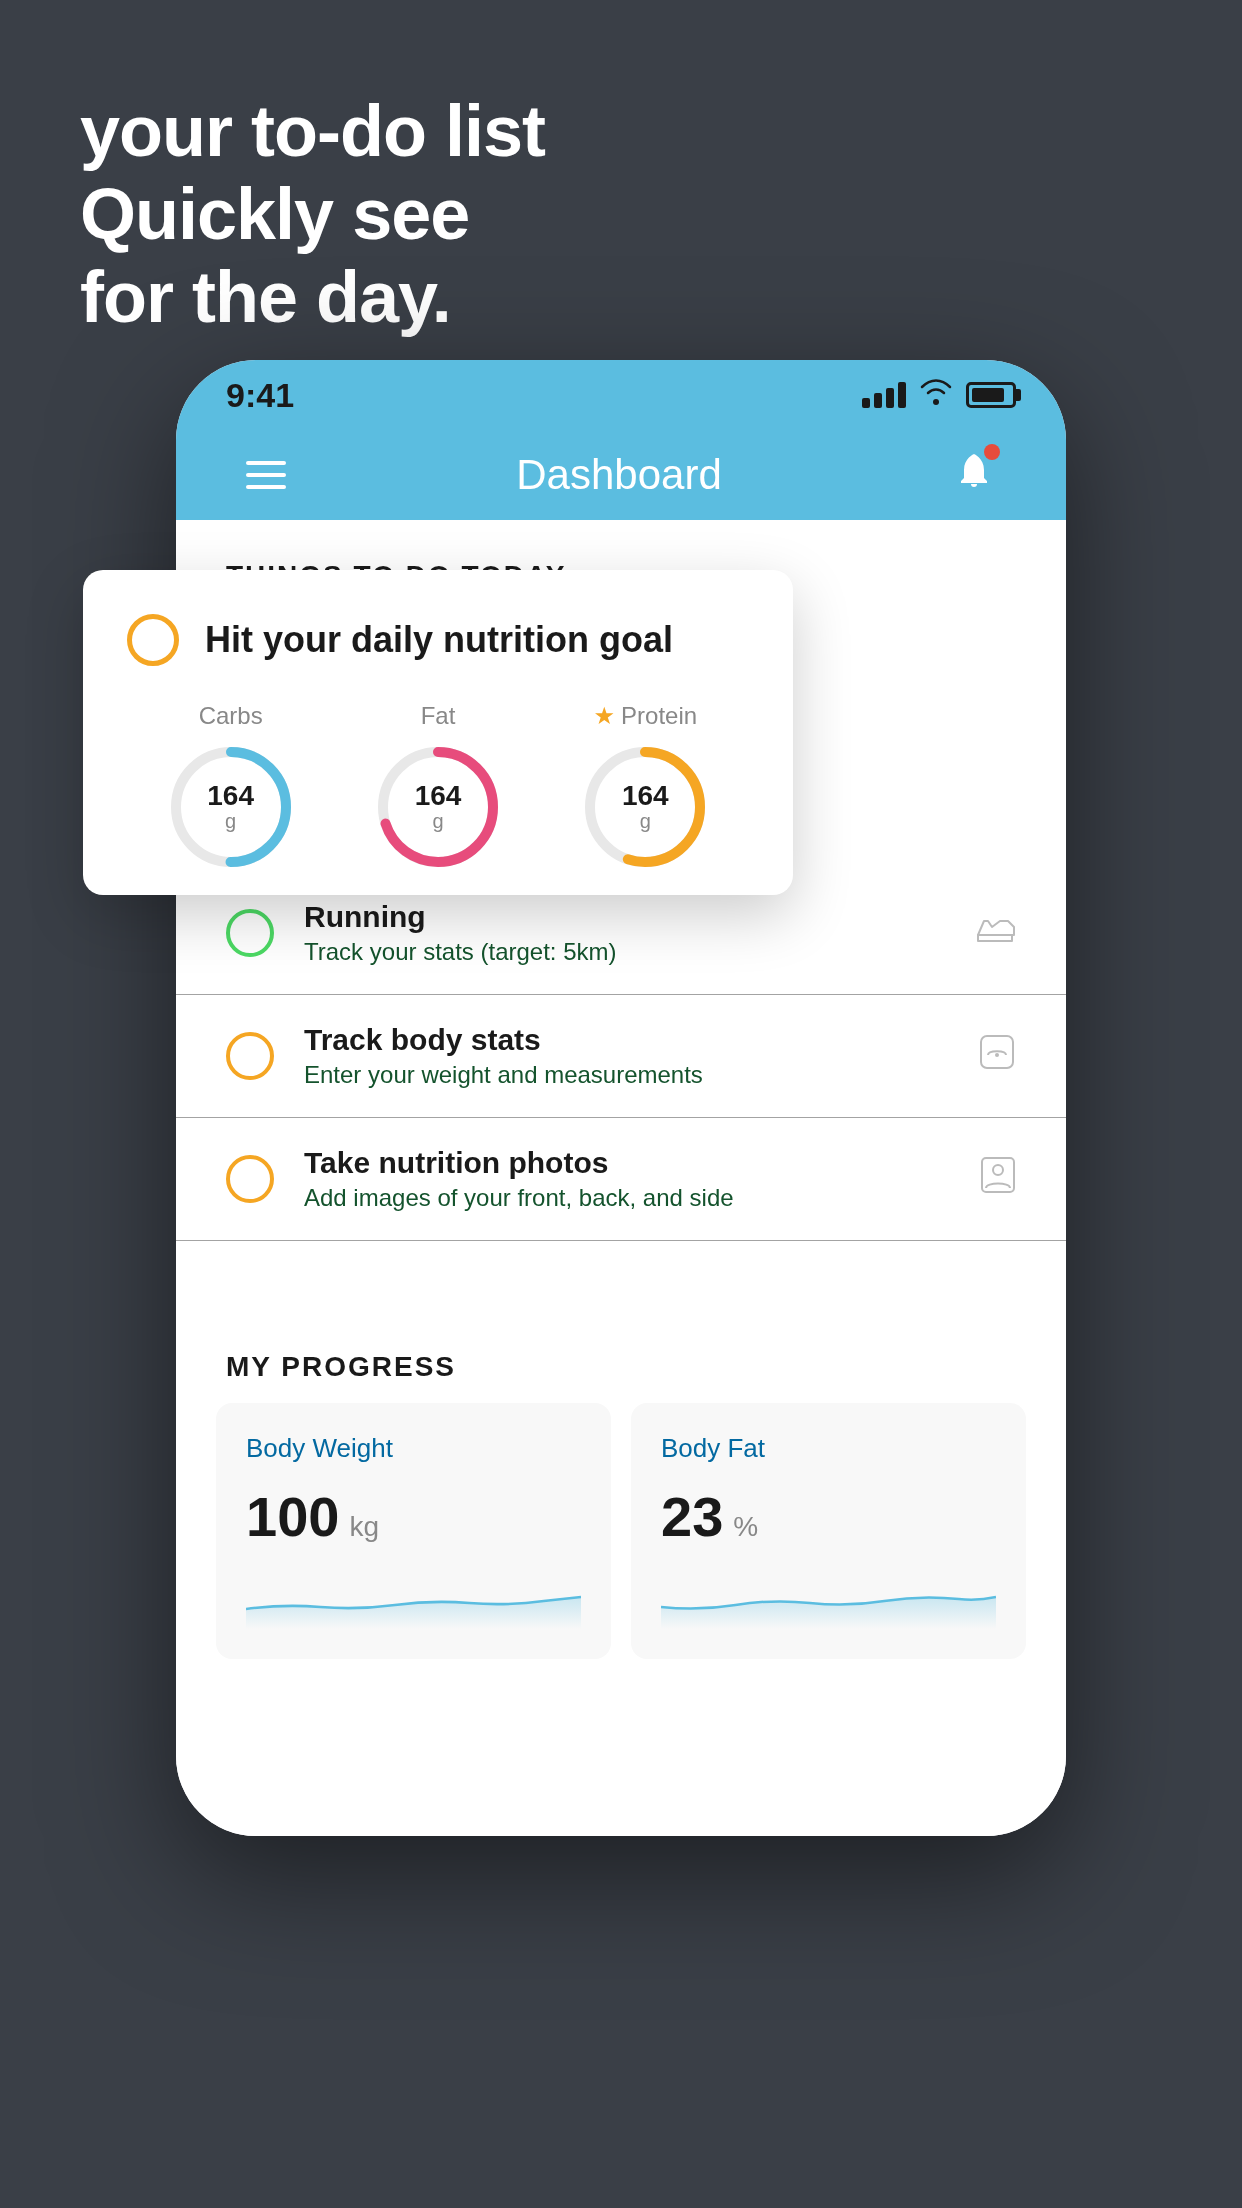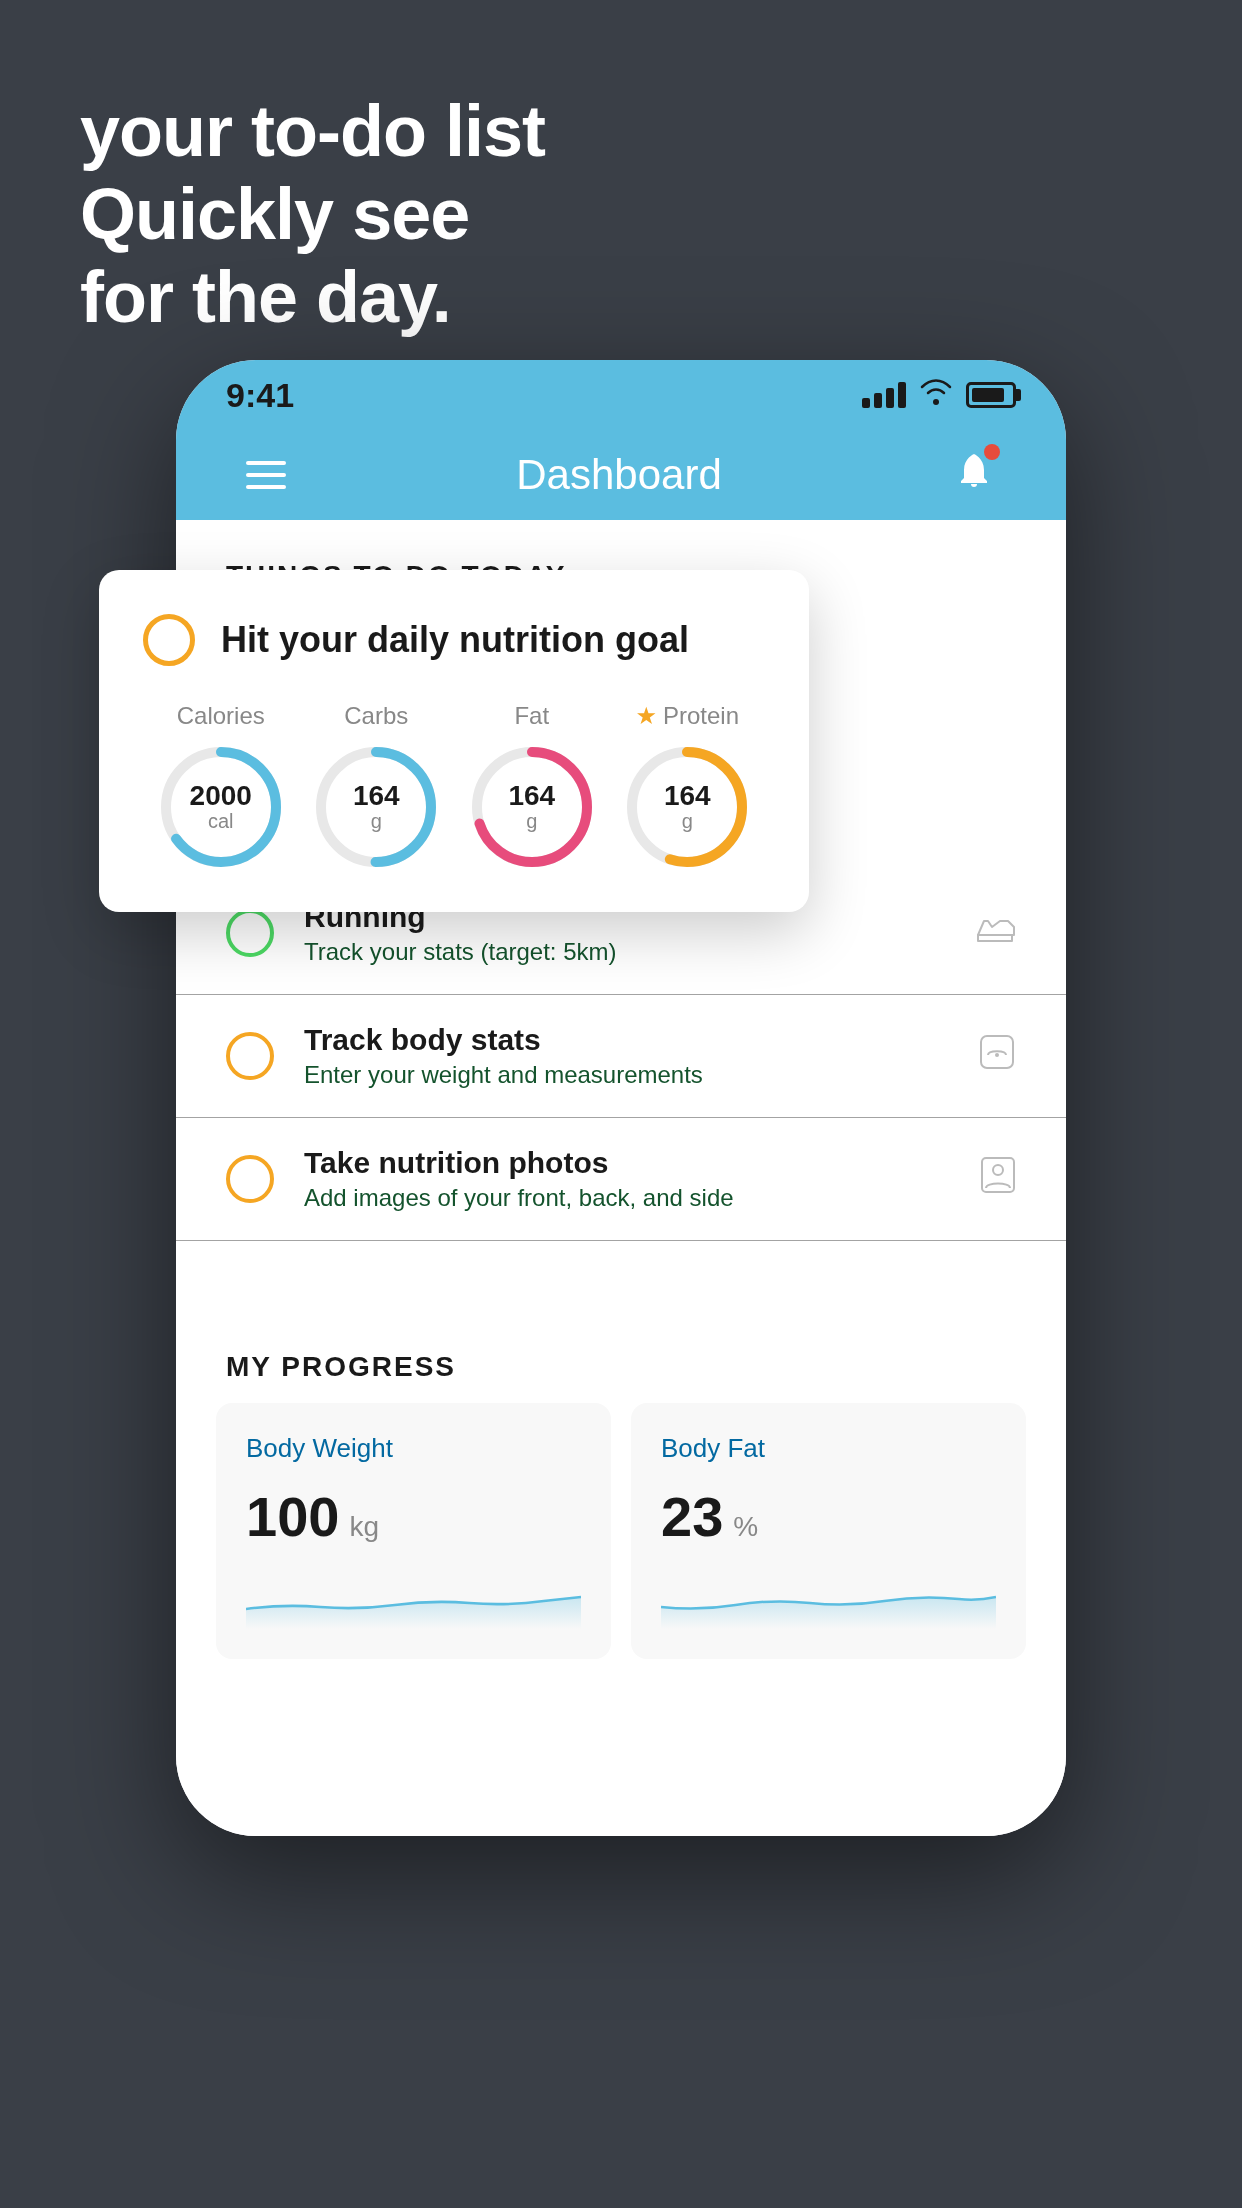--- a/index.html
+++ b/index.html
@@ -161,25 +161,25 @@
       font-weight: 800;
       color: #1a1a1a;
       letter-spacing: 2px;
       text-transform: uppercase;
     }
 
     
     .nutrition-card {
       position: absolute;
       top: 570px;
-      left: 99px;
+      left: 83px;
       width: 710px;
       background: white;
       border-radius: 20px;
-      padding: 44px 44px 40px 44px;
+      padding: 44px 44px 23px 44px;
       box-shadow: 0 20px 60px rgba(0,0,0,0.2);
       z-index: 10;
     }
 
     .nutrition-title-row {
       display: flex;
       align-items: center;
       gap: 26px;
       margin-bottom: 36px;
     }
@@ -482,33 +482,20 @@
   </div>
 </div>
 
 <div class="nutrition-card">
   <div class="nutrition-title-row">
     <div class="circle-indicator"></div>
     <span class="nutrition-title">Hit your daily nutrition goal</span>
   </div>
   <div class="nutrition-macros">
 
-    <div class="macro-item">
-      <span class="macro-label">Calories</span>
-      <div class="circle-progress">
-        <svg width="130" height="130" viewBox="0 0 130 130">
-          <circle cx="65" cy="65" r="55" fill="none" stroke="#e8e8e8" stroke-width="10"></circle>
-          <circle cx="65" cy="65" r="55" fill="none" stroke="#5bbde0" stroke-width="10" stroke-dasharray="346" stroke-dashoffset="121" stroke-linecap="round"></circle>
-        </svg>
-        <div class="circle-inner">
-          <span class="circle-value">2000</span>
-          <span class="circle-unit">cal</span>
-        </div>
-      </div>
-    </div>
 
     <div class="macro-item">
       <span class="macro-label">Carbs</span>
       <div class="circle-progress">
         <svg width="130" height="130" viewBox="0 0 130 130">
           <circle cx="65" cy="65" r="55" fill="none" stroke="#e8e8e8" stroke-width="10"></circle>
           <circle cx="65" cy="65" r="55" fill="none" stroke="#5bbde0" stroke-width="10" stroke-dasharray="346" stroke-dashoffset="173" stroke-linecap="round"></circle>
         </svg>
         <div class="circle-inner">
           <span class="circle-value">164</span>

